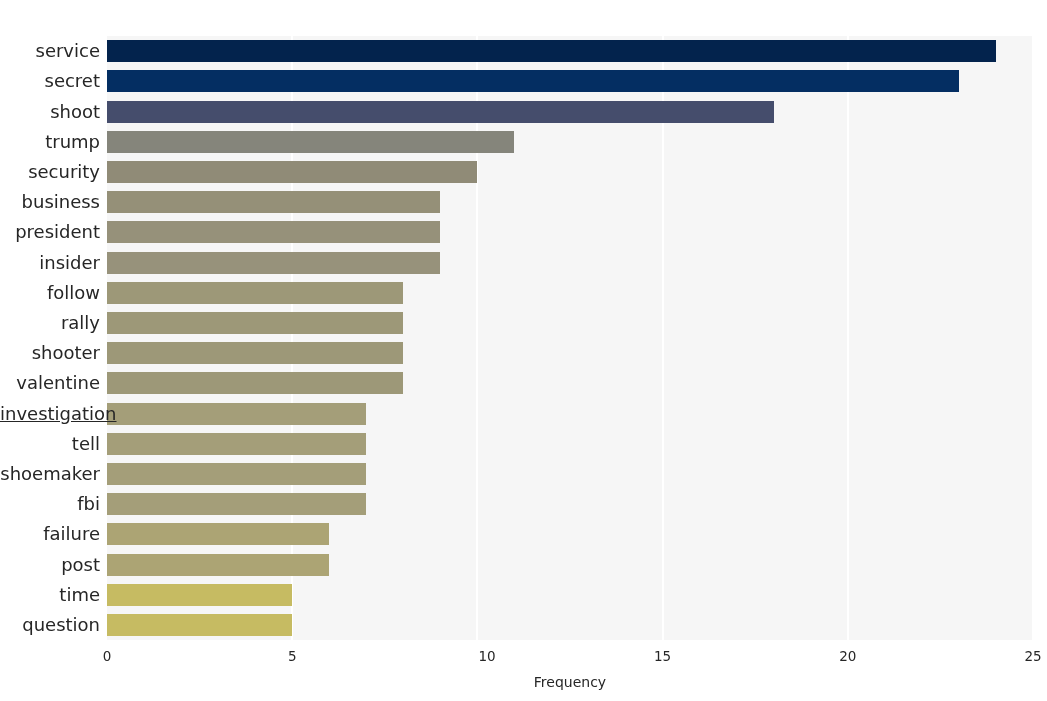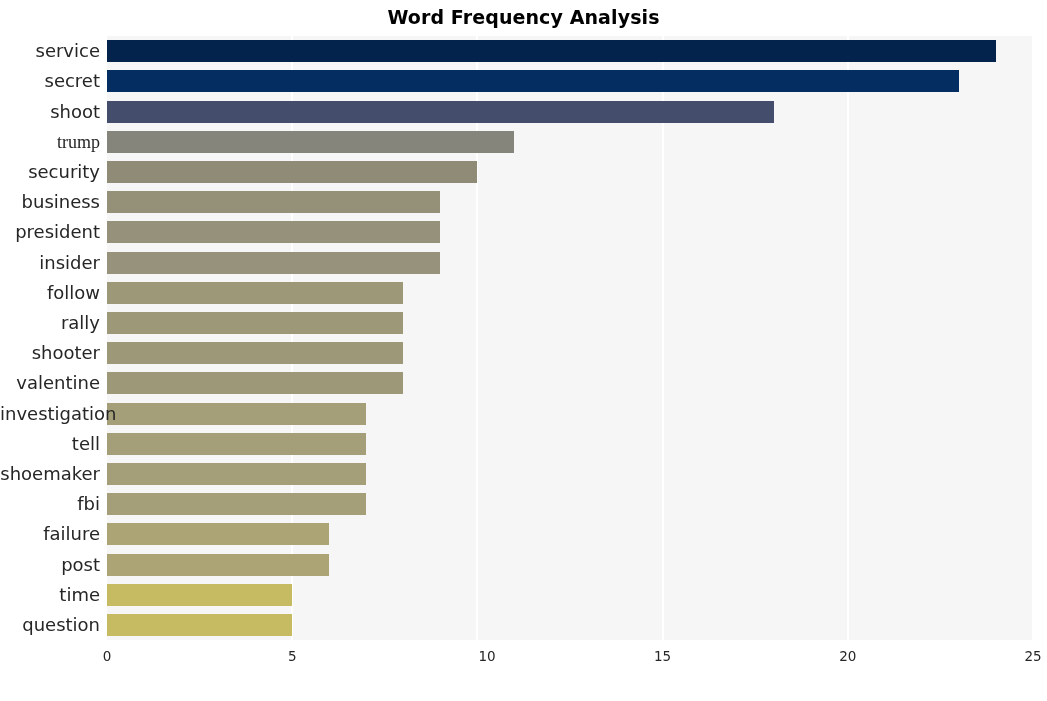--- a/index.html
+++ b/index.html
@@ -107,21 +107,20 @@
     font-size: 14px;
     color: #262626;
     font-family: "DejaVu Sans", sans-serif;
   }
 </style>
 </head>
 <body>
 
 <div id="chart-root">
 
-  <div id="chart-title">Word Frequency Analysis</div>
 
   <div id="plot-area">
     <div id="gridlines">
         <div class="gridline" style="left: 184.2px;"></div>
         <div class="gridline" style="left: 369.4px;"></div>
         <div class="gridline" style="left: 554.6px;"></div>
         <div class="gridline" style="left: 739.8px;"></div>
         <div class="gridline" style="left: 925px;"></div>
       </div>
     <div id="bars">
@@ -185,42 +184,43 @@
         <div class="bar-row" style="top: 577.9px; width: 926px;">
           <div class="bar" title="question: 5" style="width: 185.2px; background: rgb(198, 187, 98);"></div>
         </div>
       </div>
   </div>
 
   <div id="y-labels">
       <div class="y-label" style="top: 4.1px;">service</div>
       <div class="y-label" style="top: 34.3px;">secret</div>
       <div class="y-label" style="top: 64.5px;">shoot</div>
-      <div class="y-label" style="top: 94.7px; font-family: Liberation Serif, serif;">trump</div>
+      <div class="y-label" style="top: 94.7px;">trump</div>
       <div class="y-label" style="top: 124.9px;">security</div>
       <div class="y-label" style="top: 155.1px;">business</div>
       <div class="y-label" style="top: 185.3px; text-align: right;">president</div>
       <div class="y-label" style="top: 215.5px;">insider</div>
       <div class="y-label" style="top: 245.7px;">follow</div>
       <div class="y-label" style="top: 275.9px;">rally</div>
       <div class="y-label" style="top: 306.1px;">shooter</div>
       <div class="y-label" style="top: 336.3px;">valentine</div>
-      <div class="y-label" style="top: 366.5px;">investigation</div>
+      <div class="y-label" style="top: 366.5px; text-decoration: underline;">investigation</div>
       <div class="y-label" style="top: 396.7px;">tell</div>
       <div class="y-label" style="top: 426.9px;">shoemaker</div>
       <div class="y-label" style="top: 457.1px;">fbi</div>
       <div class="y-label" style="top: 487.3px; text-align: right;">failure</div>
       <div class="y-label" style="top: 517.5px;">post</div>
       <div class="y-label" style="top: 547.7px;">time</div>
       <div class="y-label" style="top: 577.9px;">question</div>
     </div>
 
   <div id="x-labels">
       <div class="x-label" style="left: 107px;">0</div>
       <div class="x-label" style="left: 292.2px;">5</div>
       <div class="x-label" style="left: 487px;">10</div>
       <div class="x-label" style="left: 662.6px;">15</div>
       <div class="x-label" style="left: 847.8px;">20</div>
       <div class="x-label" style="left: 1033px;">25</div>
     </div>
 
+  <div id="x-axis-title">Frequency</div>
 
 </div>
 
 </body></html>

